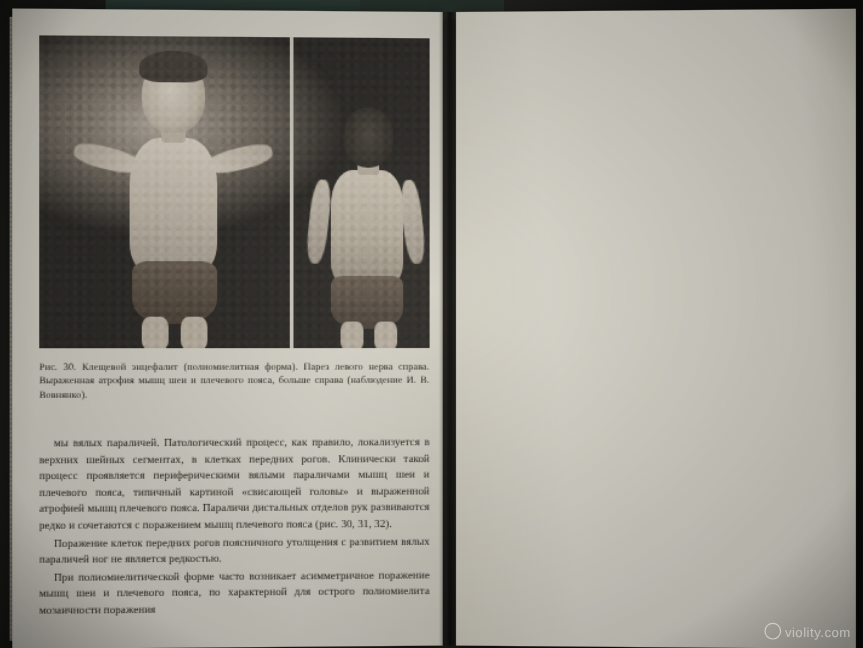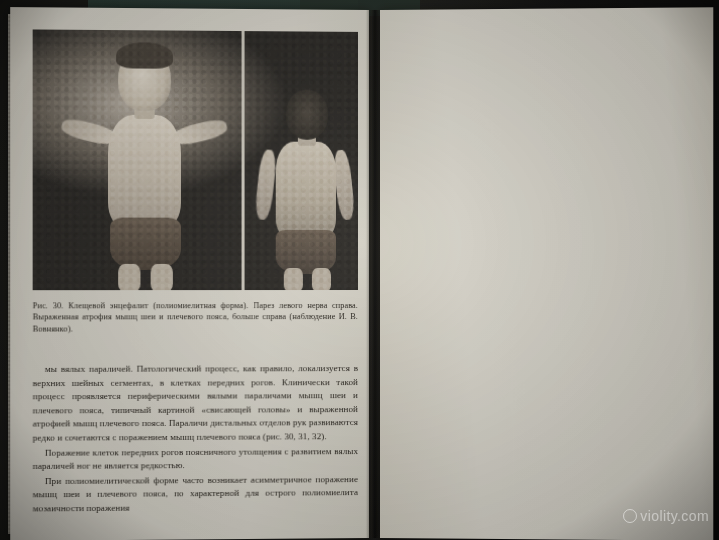--- a/index.html
+++ b/index.html
@@ -172,23 +172,23 @@
   .caption p { margin: 0; }
 
   
   .soft {
     position:absolute; inset:0;
     background: radial-gradient(ellipse at 50% 45%, rgba(255,250,235,.05) 0%, rgba(0,0,0,.18) 78%, rgba(0,0,0,.45) 100%);
     pointer-events:none;
   }
   .watermark {
     position:absolute;
-    right: 10px; bottom: 16px;
+    right: 10px; bottom: 6px;
     font-family: "Liberation Sans", sans-serif;
-    font-size: 14px;
+    font-size: 11px;
     color: rgba(255,255,255,.45);
     letter-spacing: .4px;
   }
   .wm-dot {
     display:inline-block;width:12px;height:12px;border-radius:50%;
     border:1.5px solid rgba(255,255,255,.5);
     margin-right:3px;vertical-align:-2px;
     position:relative;
   }
 </style>

